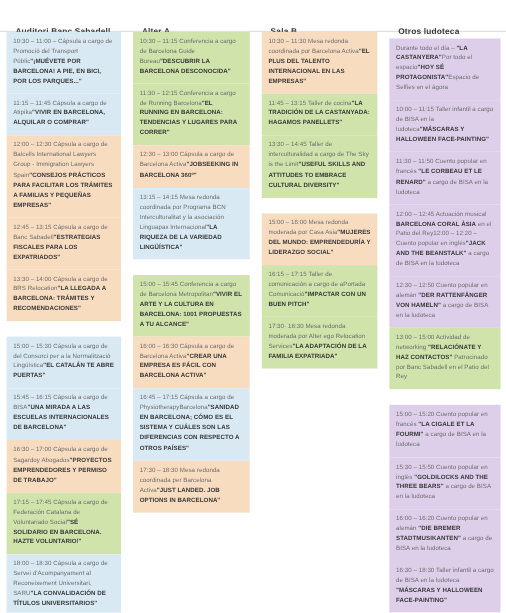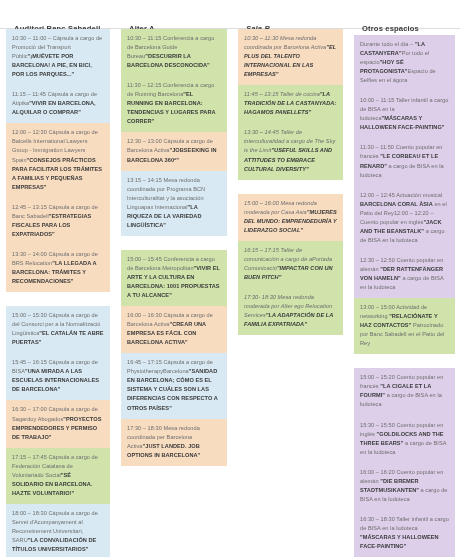--- a/index.html
+++ b/index.html
@@ -29,21 +29,21 @@
   .header-cell {
     font-size: 7.6px;
     font-weight: bold;
     color: #3b3b3b;
     letter-spacing: 0.15px;
     padding-left: 14px;
     margin-top: 28px;
   }
   .col-w1 { width: 115px; }
   .col-w2 { width: 117px; }
-  .col-w3 { width: 116px; font-style: italic; }
+  .col-w3 { width: 116px; }
   .col-w4 { width: 112px; }
 
   
   .grid {
     display: flex;
     width: 460px;
     align-items: flex-start;
   }
   .col {
     display: flex;
@@ -83,21 +83,21 @@
 </style>
 </head>
 <body>
 
 <div id="page">
 
   <div class="header-row">
     <div class="header-cell col-w1">Auditori Banc Sabadell</div>
     <div class="header-cell col-w2">Alter A</div>
     <div class="header-cell col-w3">Sala B</div>
-    <div class="header-cell col-w4">Otros espacios</div>
+    <div class="header-cell col-w4">Otros ludoteca</div>
   </div>
 
   <div class="grid">
     <div class="col col-w1">
       <div class="col-inner">
           <div class="event c-blue"><span class="lead">10:30 – 11:00 – Cápsula a cargo de Promoció del Transport Públic</span><span class="title">"¡MUÉVETE POR BARCELONA! A PIE, EN BICI, POR LOS PARQUES..."</span></div>
           <div class="event c-blue"><span class="lead">11:15 – 11:45 Cápsula a cargo de Atipika</span><span class="title">"VIVIR EN BARCELONA, ALQUILAR O COMPRAR"</span></div>
           <div class="event c-orange"><span class="lead">12:00 – 12:30 Cápsula a cargo de Balcells International Lawyers Group - Immigration Lawyers Spain</span><span class="title">"CONSEJOS PRÁCTICOS PARA FACILITAR LOS TRÁMITES A FAMILIAS Y PEQUEÑAS EMPRESAS"</span></div>
           <div class="event c-orange"><span class="lead">12:45 – 13:15 Cápsula a cargo de Banc Sabadell</span><span class="title">"ESTRATEGIAS FISCALES PARA LOS EXPATRIADOS"</span></div>
           <div class="event c-orange"><span class="lead">13:30 – 14:00 Cápsula a cargo de BRS Relocation</span><span class="title">"LA LLEGADA A BARCELONA: TRÁMITES Y RECOMENDACIONES"</span></div>

